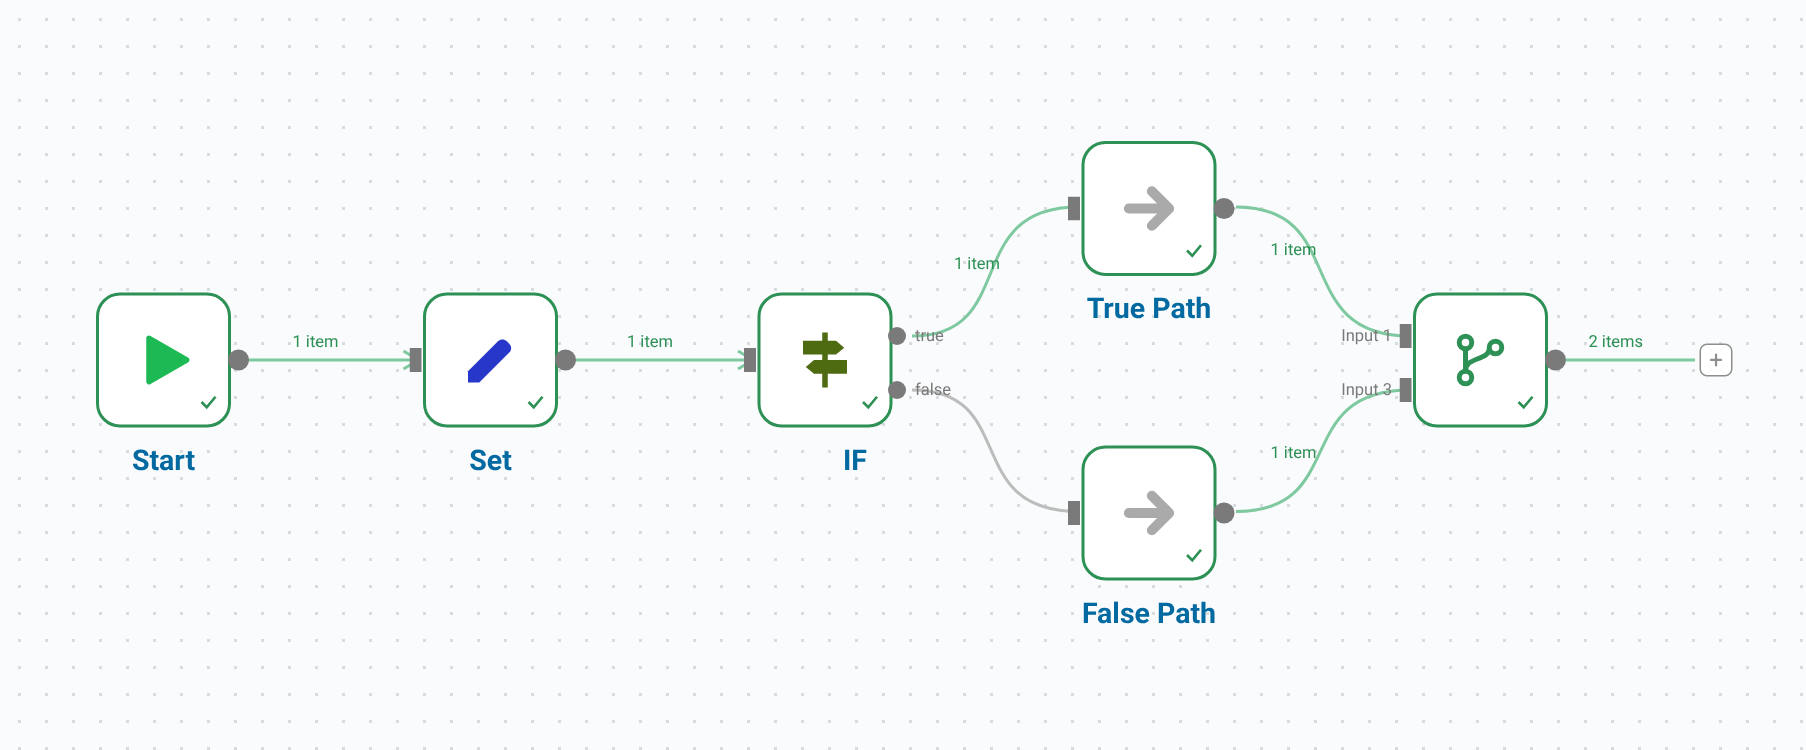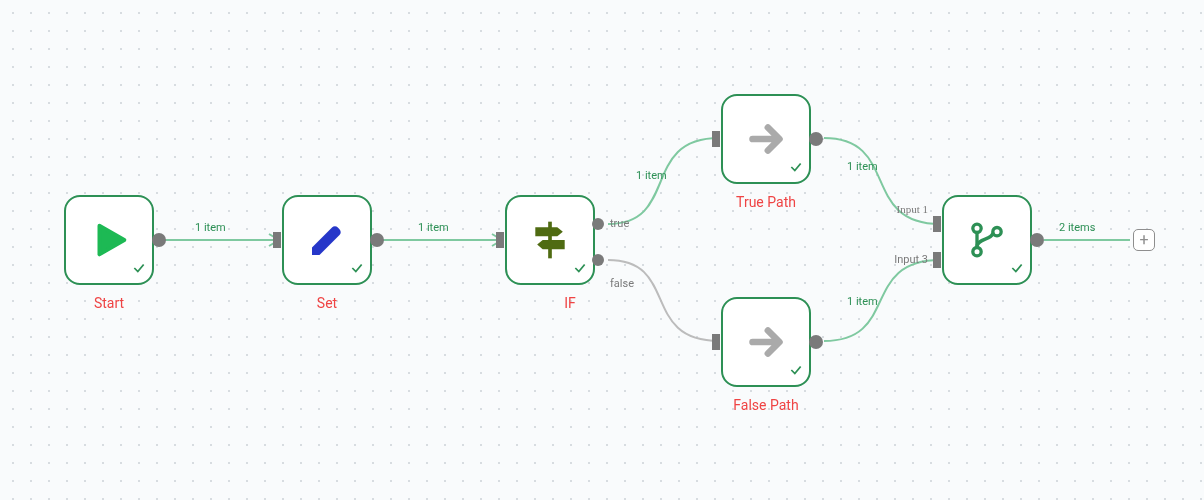--- a/index.html
+++ b/index.html
@@ -32,23 +32,23 @@
     right: 6px;
     bottom: 4px;
     color: #2d9055;
   }
   .node-labels {
     position: absolute;
     text-align: center;
     width: 140px;
   }
   .node-title {
-    font-size: 14px;
-    font-weight: 400;
-    color: #ef4444;
+    font-size: 19px;
+    font-weight: 700;
+    color: #0369a1;
   }
   .node-sub {
     font-size: 12px;
     color: #a6a6a6;
   }
   .edge-label {
     position: absolute;
     font-size: 11px;
     color: #2d9055;
     white-space: nowrap;
@@ -154,21 +154,21 @@
       <rect x="0" y="0" width="8" height="16" fill="#7a7a7a"></rect>
     </svg>
 
 <svg style="position:absolute; left:591px; top:217px;" width="14" height="14">
       <circle cx="7" cy="7" r="6" fill="#7a7a7a"></circle>
     </svg>
 <svg style="position:absolute; left:591px; top:253px;" width="14" height="14">
       <circle cx="7" cy="7" r="6" fill="#7a7a7a"></circle>
     </svg>
 <div class="port-label-out" style="left:610px; top:217px;">true</div>
-<div class="port-label-out" style="left:610px; top:253px;margin-top:24px;">false</div>
+<div class="port-label-out" style="left:610px; top:253px;">false</div>
 <div class="node-labels" style="left:500px; top:295px;">
   <div class="node-title">IF</div>
 </div>
 
 <div class="node" style="left:721px; top:94px;">
   <svg width="46" height="46" viewBox="0 0 24 24">
         <path fill="none" stroke="#aaaaaa" stroke-width="3.5" stroke-linecap="round" stroke-linejoin="round" d="M5 12 H18 M13 6 L19 12 L13 18"></path>
       </svg>
   <span class="check-icon">
     <svg width="14" height="14" viewBox="0 0 24 24">
@@ -220,21 +220,21 @@
         </svg>
   </span>
 </div>
 
 <svg style="position:absolute; left:933px; top:216px;" width="12" height="16">
       <rect x="0" y="0" width="8" height="16" fill="#7a7a7a"></rect>
     </svg>
 <svg style="position:absolute; left:933px; top:252px;" width="12" height="16">
       <rect x="0" y="0" width="8" height="16" fill="#7a7a7a"></rect>
     </svg>
-<div class="port-label-in" style="left:884px; top:203px; width:44px;font-family:Liberation Serif, serif;">Input 1</div>
+<div class="port-label-in" style="left:884px; top:217px; width:44px;">Input 1</div>
 <div class="port-label-in" style="left:884px; top:253px; width:44px;">Input 3</div>
 <svg style="position:absolute; left:1028px; top:231px;" width="18" height="18">
       <circle cx="9" cy="9" r="7" fill="#7a7a7a"></circle>
     </svg>
 
 <div class="edge-label" style="left:195px; top:221px;">1 item</div>
 <div class="edge-label" style="left:418px; top:221px;">1 item</div>
 <div class="edge-label" style="left:636px; top:169px;">1 item</div>
 <div class="edge-label" style="left:847px; top:160px;">1 item</div>
 <div class="edge-label" style="left:847px; top:295px;">1 item</div>

